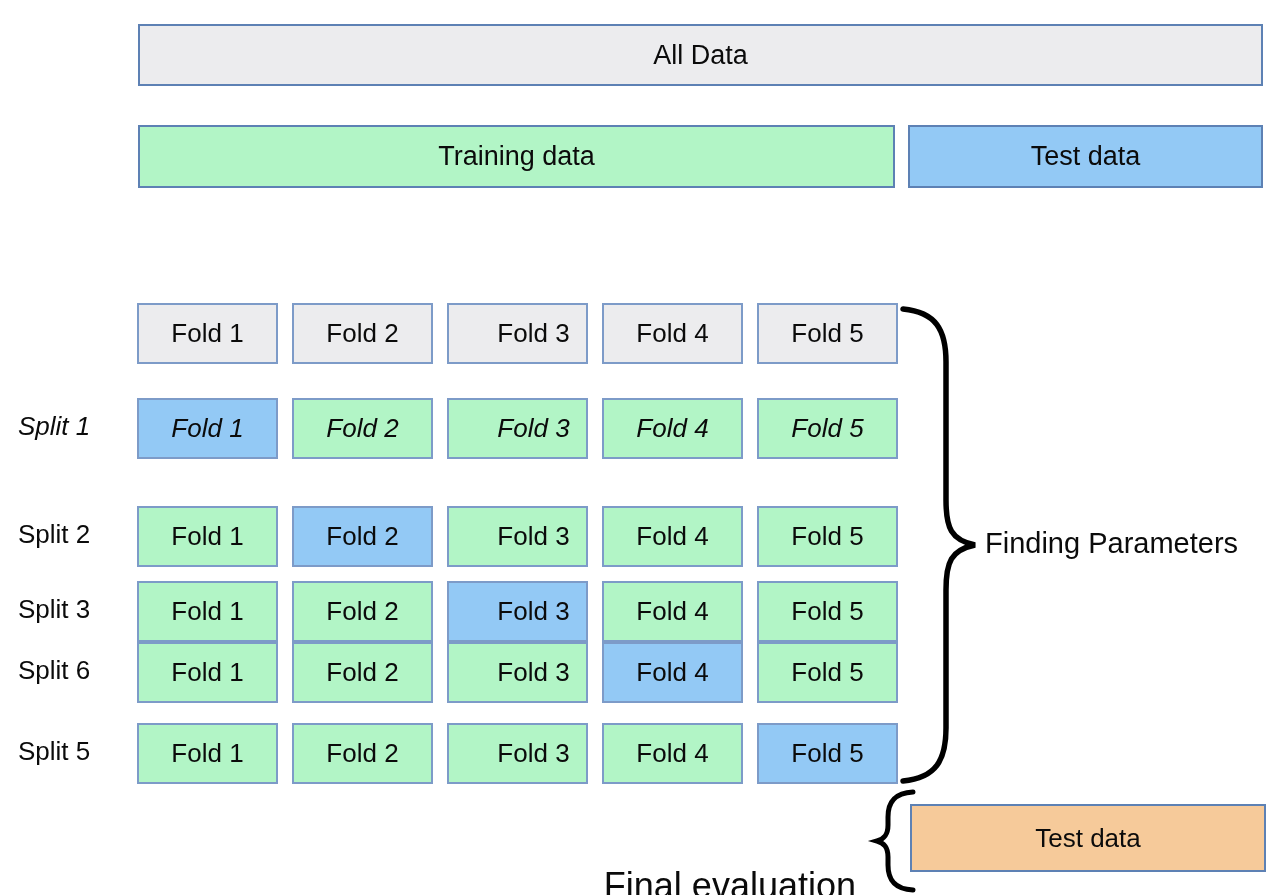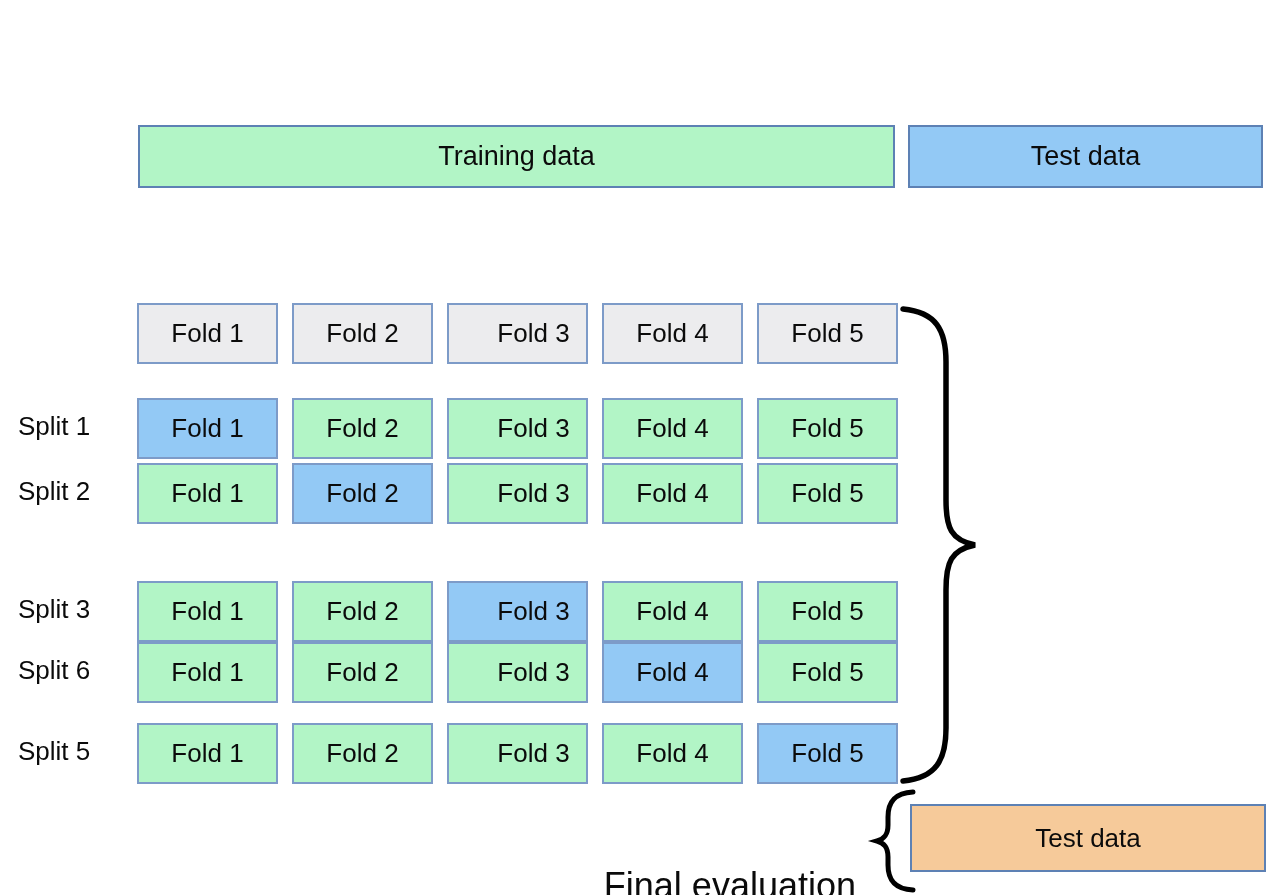--- a/index.html
+++ b/index.html
@@ -50,43 +50,44 @@
     position:absolute;left:910px;top:804px;width:356px;height:68px;box-sizing:border-box;
     background:var(--final-test-orange);border:2px solid var(--box-border);
     display:flex;align-items:center;justify-content:center;font-size:26px;
   }
 </style>
 </head>
 <body>
 
 <div class="canvas">
 
+  <div class="bar gray" style="left:138px;top:24px;width:1125px;height:62px;">All Data</div>
 
   <div class="bar green" style="left:138px;top:125px;width:757px;height:63px;">Training data</div>
 
   <div class="bar blue" style="left:908px;top:125px;width:355px;height:63px;">Test data</div>
 
   <div class="row" style="top:303px;">
     <div class="cell c0 header">Fold 1</div>
     <div class="cell c1 header">Fold 2</div>
     <div class="cell c2 header">Fold 3</div>
     <div class="cell c3 header">Fold 4</div>
     <div class="cell c4 header">Fold 5</div>
   </div>
 
-  <div class="row" style="top:398px;">
+  <div class="row" style="top:398px;font-style:italic;">
     <div class="split-label">Split 1</div>
     <div class="cell c0 test">Fold 1</div>
     <div class="cell c1 train">Fold 2</div>
     <div class="cell c2 train">Fold 3</div>
     <div class="cell c3 train">Fold 4</div>
     <div class="cell c4 train">Fold 5</div>
   </div>
 
-  <div class="row" style="top:463px;">
+  <div class="row" style="top:506px;">
     <div class="split-label">Split 2</div>
     <div class="cell c0 train">Fold 1</div>
     <div class="cell c1 test">Fold 2</div>
     <div class="cell c2 train">Fold 3</div>
     <div class="cell c3 train">Fold 4</div>
     <div class="cell c4 train">Fold 5</div>
   </div>
 
   <div class="row" style="top:561px;margin-top:20px;">
     <div class="split-label">Split 3</div>
@@ -113,18 +114,19 @@
     <div class="cell c2 train">Fold 3</div>
     <div class="cell c3 train">Fold 4</div>
     <div class="cell c4 test">Fold 5</div>
   </div>
 
   <svg class="overlay" width="1280" height="895" viewBox="0 0 1280 895">
     <path d="M 903 309 C 936 312 946 330 946 362 L 946 500 C 946 528 951 540 975 545 C 951 550 946 562 946 590 L 946 728 C 946 760 936 778 903 781" fill="none" stroke="#000000" stroke-width="5.5" stroke-linecap="round"></path>
     <path d="M 913 792 C 894 793 888 803 888 817 L 888 825 C 888 835 884 839 877 841 C 884 843 888 847 888 857 L 888 865 C 888 879 894 889 913 890" fill="none" stroke="#000000" stroke-width="5" stroke-linecap="round"></path>
   </svg>
 
+  <div class="finding-params">Finding Parameters</div>
 
   <div class="final-eval">Final evaluation</div>
 
   <div class="final-box">Test data</div>
 
 </div>
 
 </body></html>

